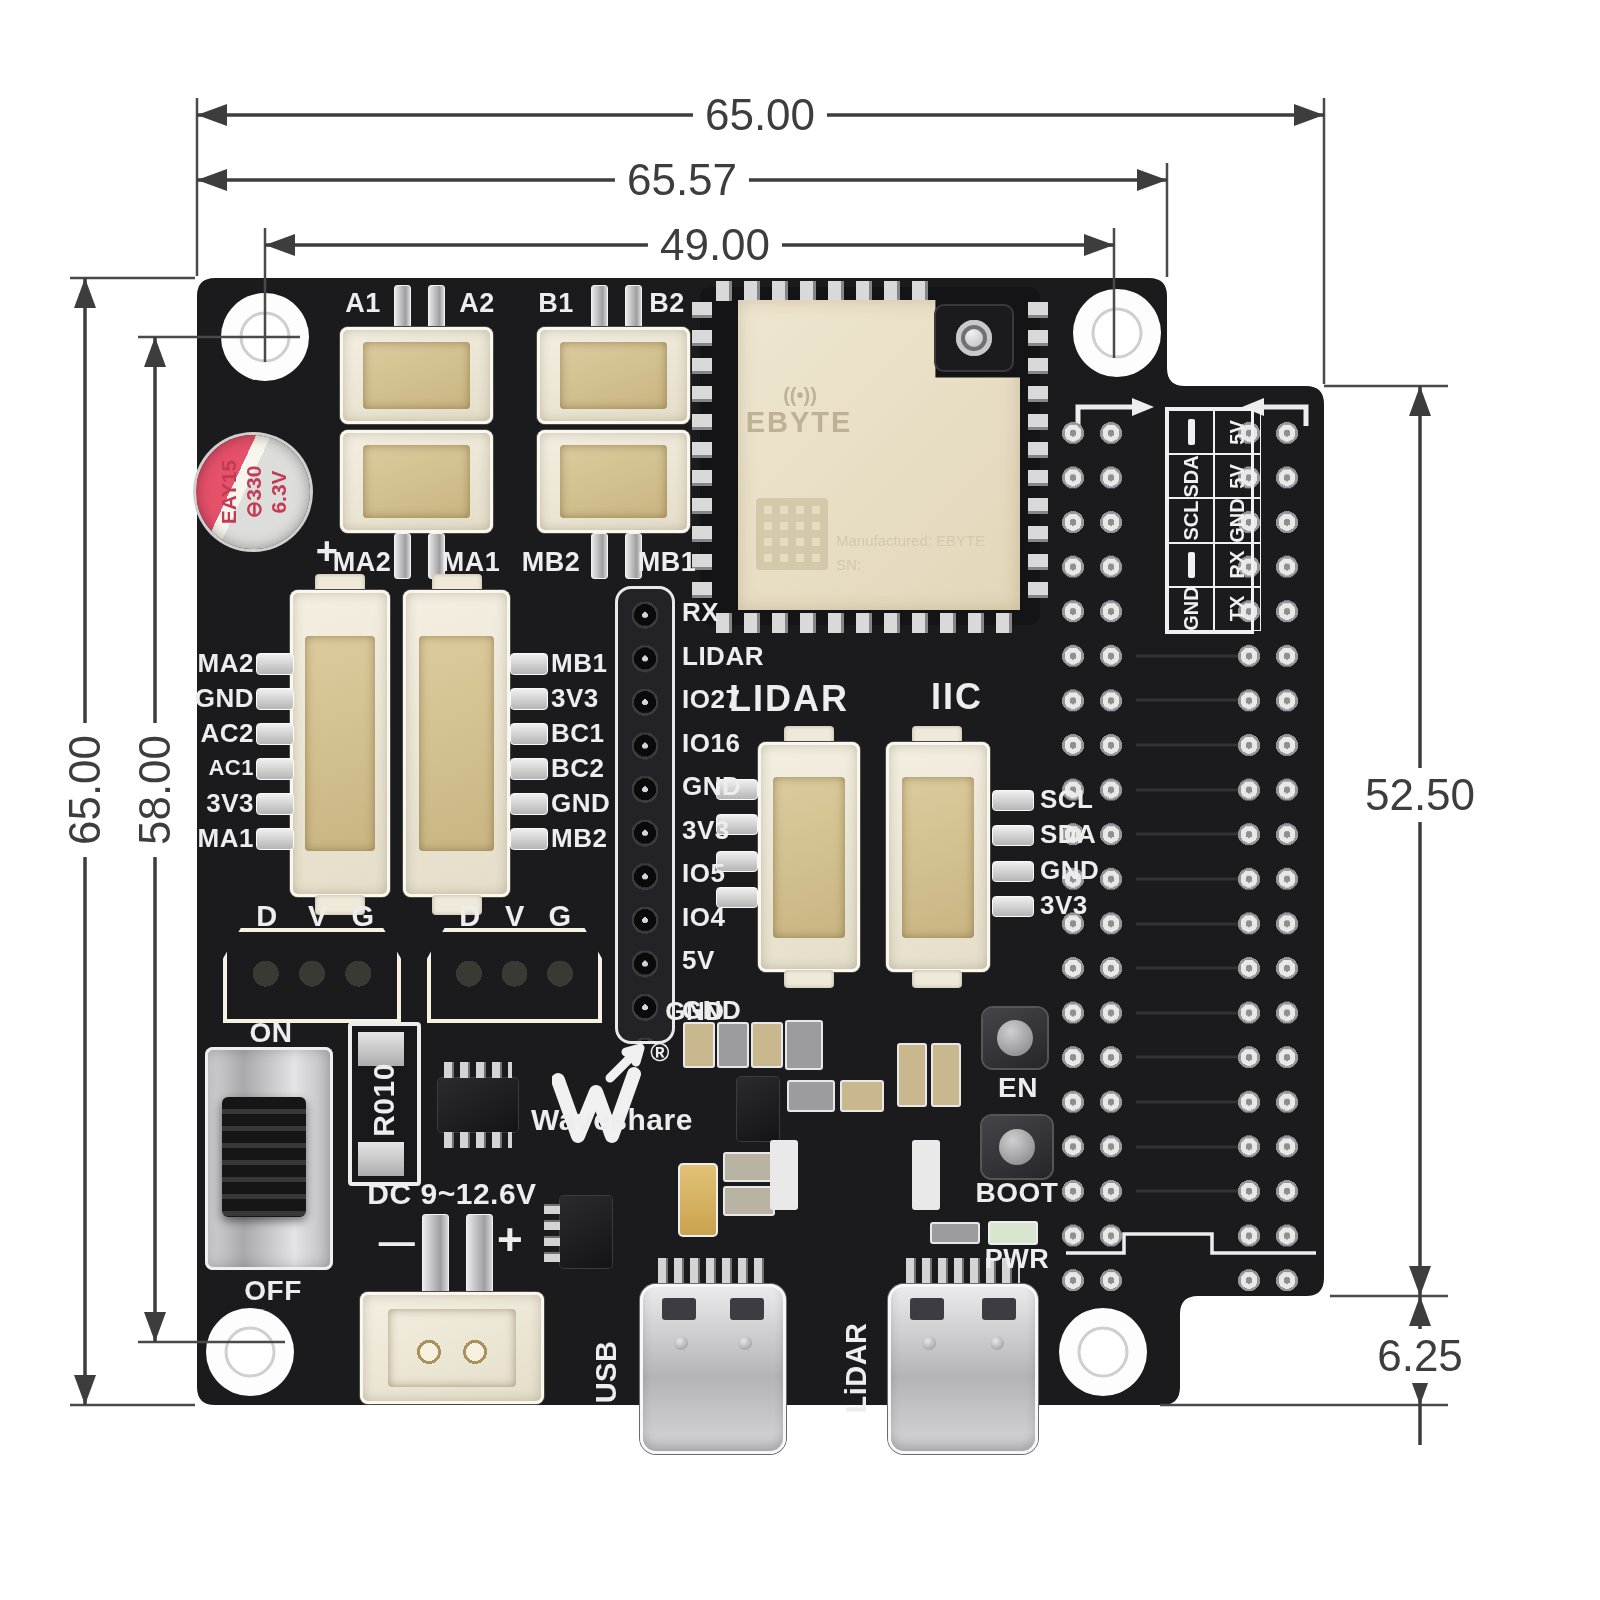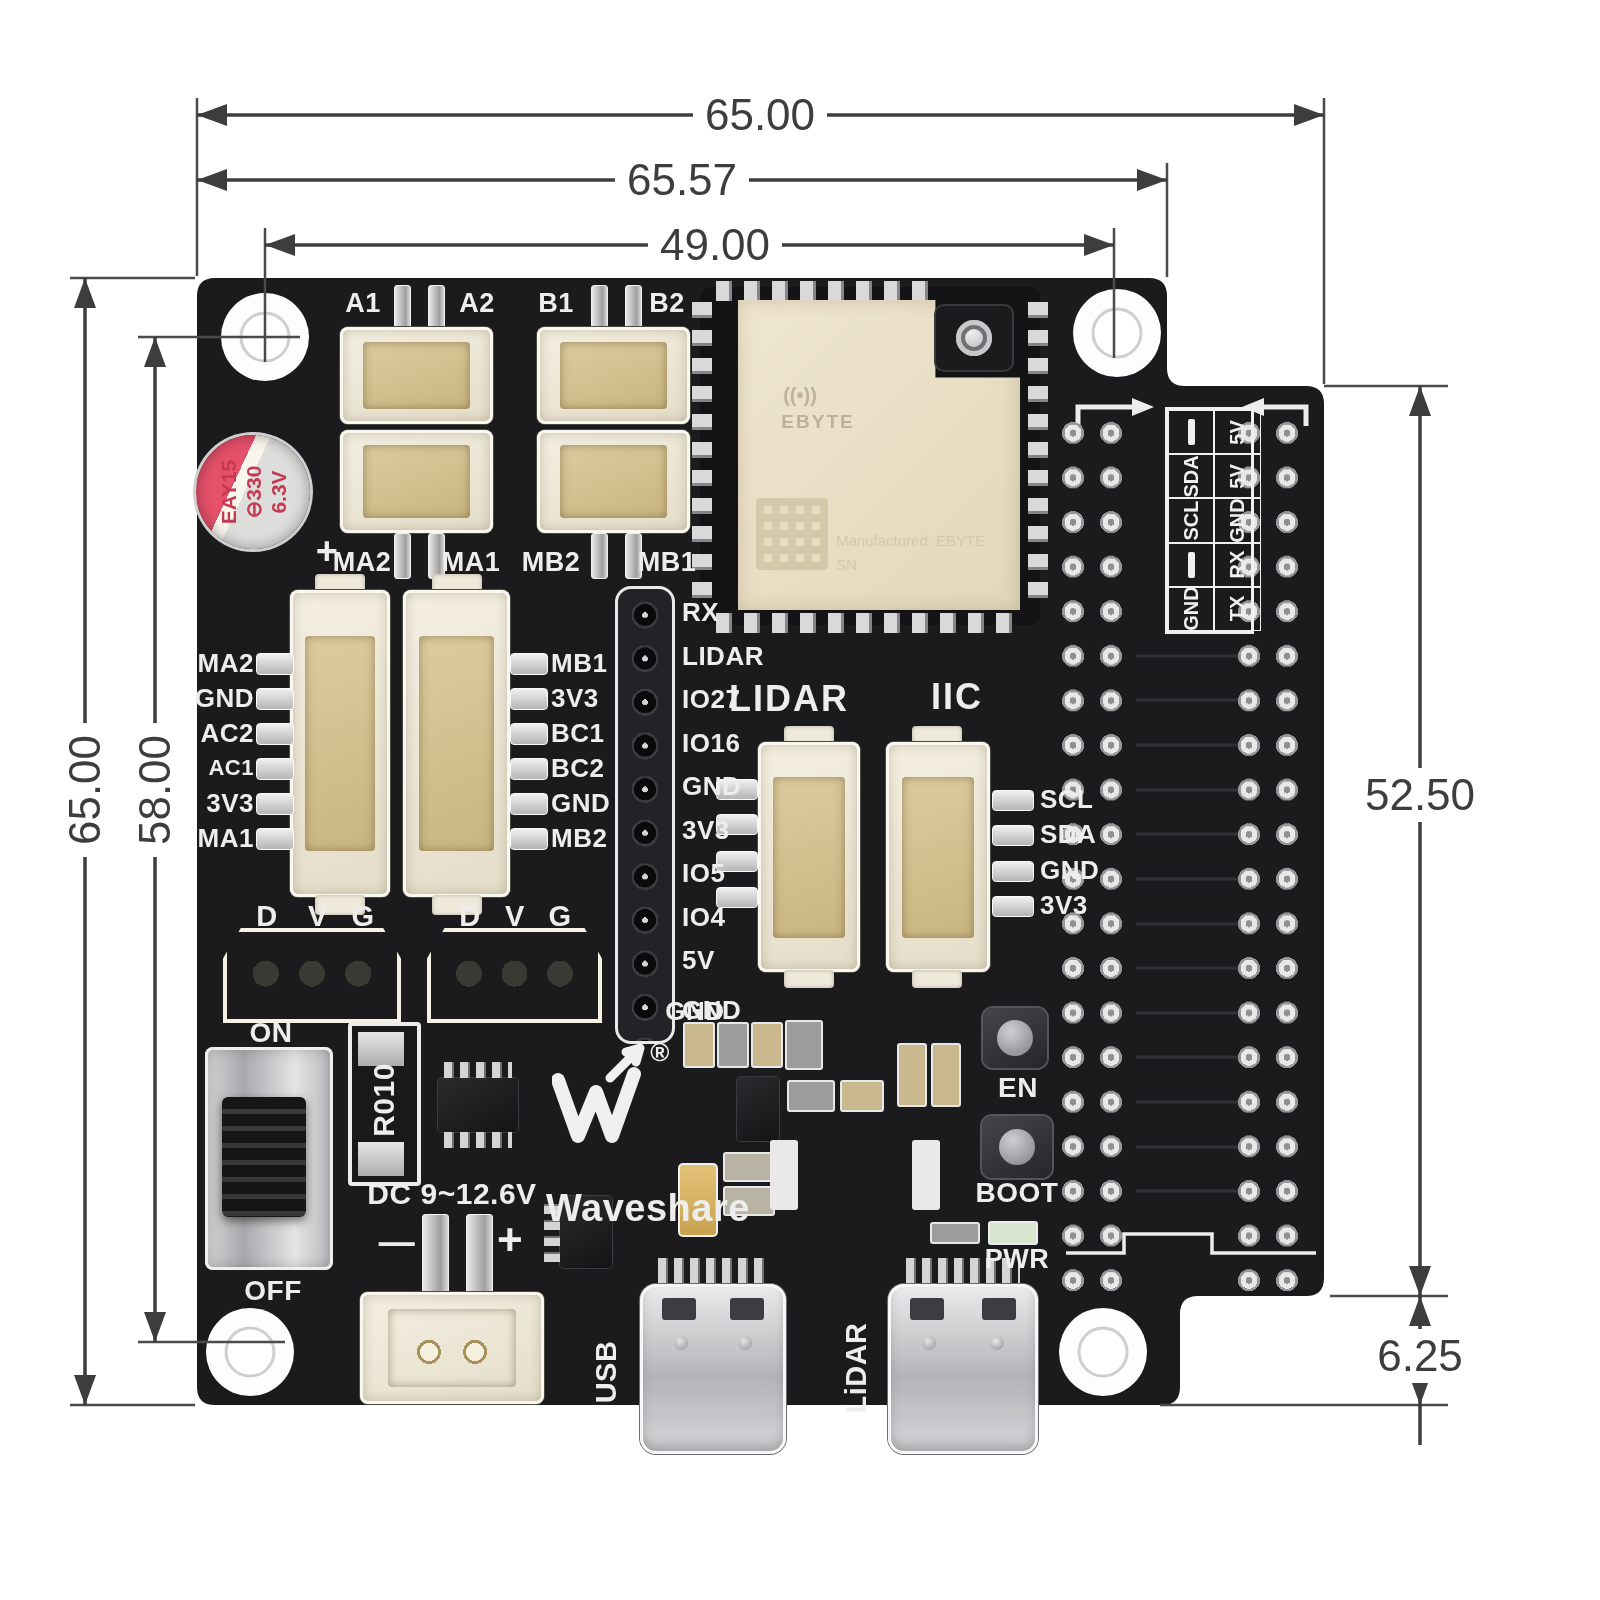--- a/index.html
+++ b/index.html
@@ -215,21 +215,21 @@
   <div class="hdr10" style="left:615px;top:586px;width:54px;height:452px;"></div>
 
   <div class="abs" style="left:700px;top:287px;width:340px;height:338px;background:#141417;border-radius:10px;">
     <div class="cast-h" style="left:16px;top:-6px;width:212px;"></div>
     <div class="cast-v" style="left:-8px;top:15px;height:296px;"></div>
     <div class="cast-v" style="right:-8px;top:15px;height:296px;"></div>
     <div class="cast-h" style="left:16px;bottom:-8px;width:308px;"></div>
     <div class="abs" style="left:38px;top:13px;width:282px;height:310px;background:linear-gradient(135deg,#efe6d0,#e2d7ba);
                 clip-path:polygon(0 0,70% 0,70% 25%,100% 25%,100% 100%,0 100%);box-shadow:inset 0 0 18px rgba(120,100,60,.25);">
       <div class="abs" style="left:62px;top:95px;transform:translate(-50%,-50%);color:#bdb298;font-size:20px;font-weight:bold;">((•))</div>
-      <div class="abs" style="left:80px;top:122px;transform:translate(-50%,-50%);color:#bdb298;font-size:19px;font-weight:bold;letter-spacing:2px;">EBYTE</div>
+      <div class="abs" style="left:61px;top:122px;transform:translate(-50%,-50%);color:#bdb298;font-size:29px;font-weight:bold;letter-spacing:2px;">EBYTE</div>
       <div class="abs" style="left:18px;top:198px;width:72px;height:72px;border-radius:4px;opacity:.8;
                   background-image:repeating-linear-gradient(0deg,#cfc4a4 0 8px,rgba(0,0,0,0) 8px 16px),
                                    repeating-linear-gradient(90deg,#cfc4a4 0 8px,#e6ddc0 8px 16px);"></div>
       <div class="abs" style="left:98px;top:232px;color:#d2c8ac;font-size:15px;">Manufactured: EBYTE</div>
       <div class="abs" style="left:98px;top:256px;color:#d2c8ac;font-size:15px;">SN:</div>
     </div>
     <div class="abs" style="left:236px;top:19px;width:76px;height:64px;background:#1b1b1e;border-radius:8px;box-shadow:0 0 0 2px #3a3a3e;">
       <div class="abs" style="left:50%;top:50%;width:36px;height:36px;border-radius:50%;transform:translate(-50%,-50%);
            background:radial-gradient(circle at 42% 35%,#f0f0f0,#9c9ca0);box-shadow:inset 0 0 0 5px #c9c9cc, inset 0 0 0 9px #707074;"></div>
     </div>
@@ -345,21 +345,21 @@
   <div class="tact" style="left:982px;top:1116px;width:70px;height:62px;">
       <div class="cap"></div>
     </div>
   <div class="abs" style="left:988px;top:1221px;width:46px;height:20px;border:2px solid #ededed;background:#d9e6cf;border-radius:3px;"></div>
 
   <svg class="abs" style="left:552px;top:1040px;" width="110" height="116" viewBox="0 0 110 116">
     <path d="M6 40 L26 96 L44 52 L60 96 L82 34" fill="none" stroke="#f0f0f0" stroke-width="14" stroke-linecap="round" stroke-linejoin="round"></path>
     <path d="M58 38 L88 8 M88 8 L74 12 M88 8 L84 22" fill="none" stroke="#f0f0f0" stroke-width="9" stroke-linecap="round"></path>
   </svg>
   <div class="silk" style="left:660px;top:1052px;font-size:26px;">®</div>
-  <div class="silk" style="left:612px;top:1208px;font-size:38px;margin-left:36px;">Waveshare</div>
+  <div class="silk" style="left:612px;top:1120px;font-size:30px;">Waveshare</div>
 
   <div class="vpin" style="left:422px;top:1214px;width:25px;height:86px;"></div>
   <div class="vpin" style="left:466px;top:1214px;width:25px;height:86px;"></div>
   <div class="jst" style="left:360px;top:1292px;width:184px;height:112px;">
     <div class="inner" style="background-image:radial-gradient(circle at 32% 55%,#f6f0de 0 9px,#a8915c 9px 12px,rgba(0,0,0,0) 12px),radial-gradient(circle at 68% 55%,#f6f0de 0 9px,#a8915c 9px 12px,rgba(0,0,0,0) 12px);"></div>
   </div>
 
   <div class="fringe" style="left:658px;top:1258px;width:110px;height:26px;"></div>
   <div class="usbc" style="left:640px;top:1284px;width:146px;height:170px;">
     <div class="abs" style="left:22px;top:14px;width:34px;height:22px;background:#3c3c42;border-radius:3px;"></div>

